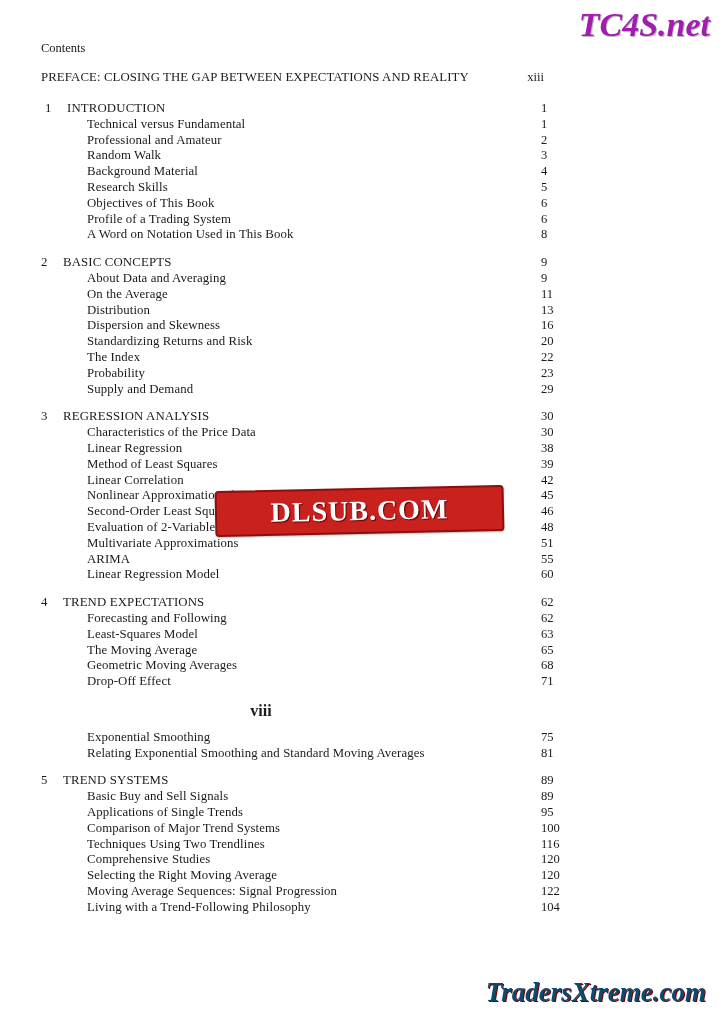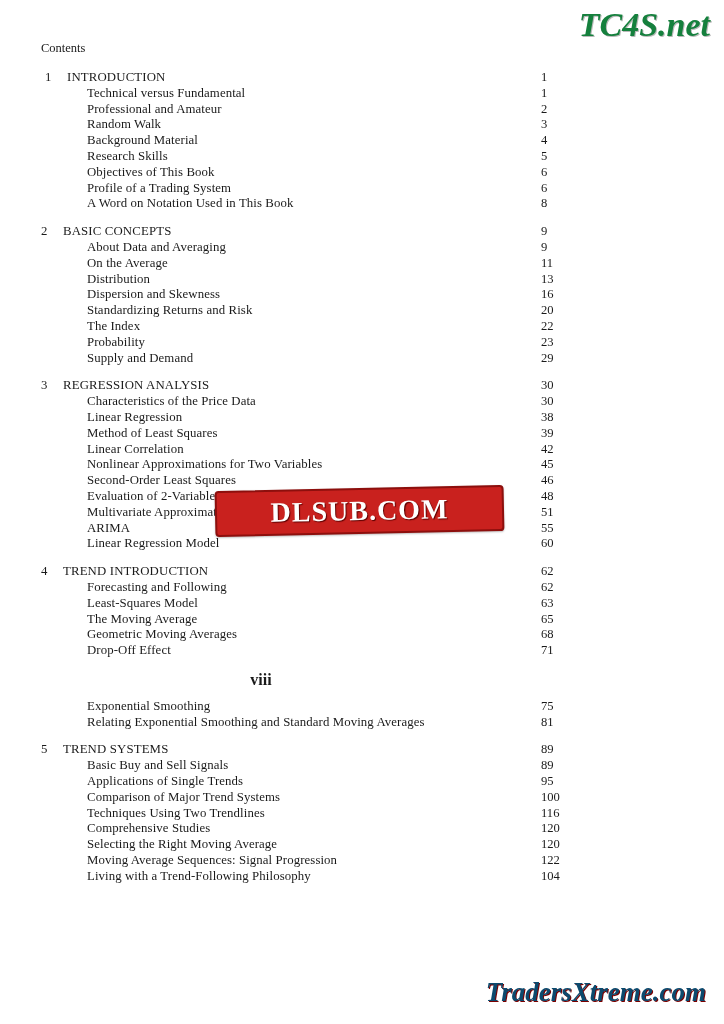--- a/index.html
+++ b/index.html
@@ -22,21 +22,21 @@
 
   
   .wm-top {
     position: absolute;
     top: 6px;
     right: 14px;
     font-family: "Liberation Serif", serif;
     font-size: 34px;
     font-weight: bold;
     font-style: italic;
-    color: #15803d;
+    color: #a21caf;
     letter-spacing: 0px;
     text-shadow: 1px 1px 0 #b9b9b9;
   }
   .wm-bottom {
     position: absolute;
     bottom: 16px;
     right: 18px;
     font-family: "Liberation Serif", serif;
     font-size: 27px;
     font-weight: bold;
@@ -146,20 +146,24 @@
 <body>
 
 <div class="page">
 
   <div class="wm-top">TC4S.net</div>
 
   <div class="contents-label">Contents</div>
 
   <div class="toc">
 
+    <div class="preface-row">
+      <div class="preface-title">PREFACE: CLOSING THE GAP BETWEEN EXPECTATIONS AND REALITY</div>
+      <div class="preface-page">xiii</div>
+    </div>
 
     <div class="chapter-block">
       <div class="row chapter">
         <div class="num indent-sp">1</div>
         <div class="title">INTRODUCTION</div>
         <div class="pg">1</div>
       </div>
       <div class="row sub">
         <div class="num"></div>
         <div class="title">Technical versus Fundamental</div>
@@ -304,21 +308,21 @@
       <div class="row sub">
         <div class="num"></div>
         <div class="title">Linear Regression Model</div>
         <div class="pg">60</div>
       </div>
     </div>
 
     <div class="chapter-block">
       <div class="row chapter">
         <div class="num">4</div>
-        <div class="title">TREND INTRODUCTION</div>
+        <div class="title">TREND EXPECTATIONS</div>
         <div class="pg">62</div>
       </div>
       <div class="row sub">
         <div class="num"></div>
         <div class="title">Forecasting and Following</div>
         <div class="pg">62</div>
       </div>
       <div class="row sub">
         <div class="num"></div>
         <div class="title">Least-Squares Model</div>

